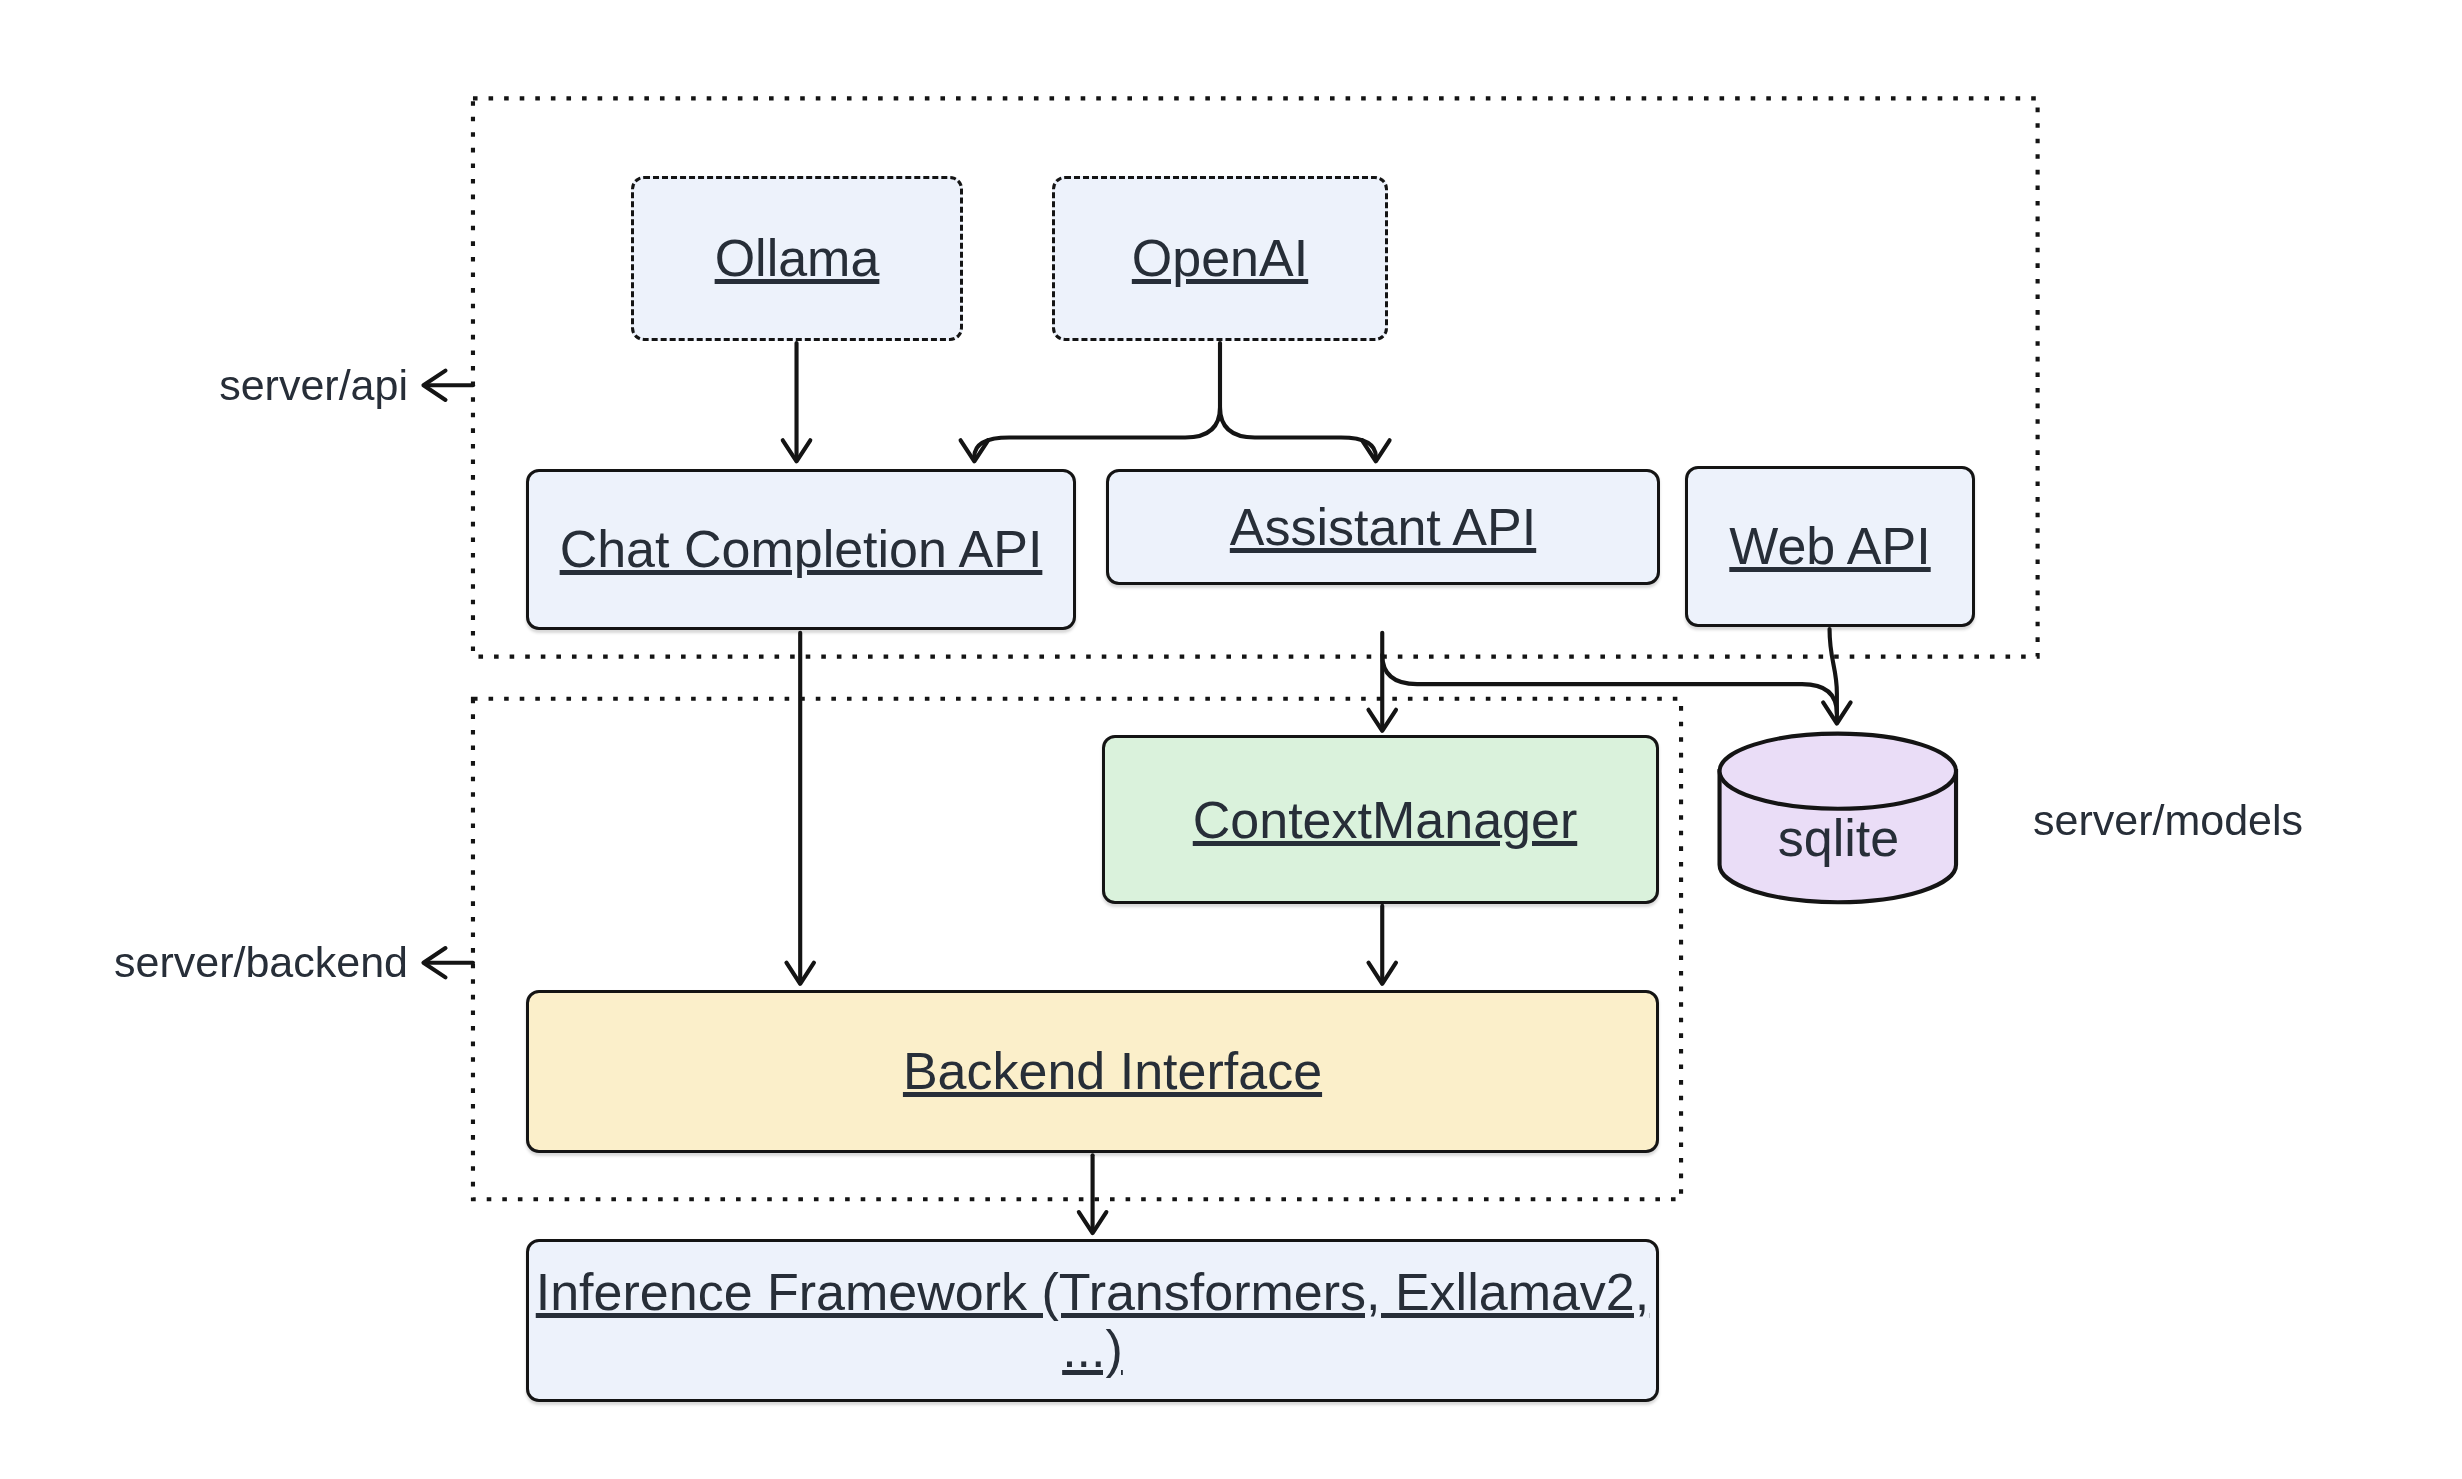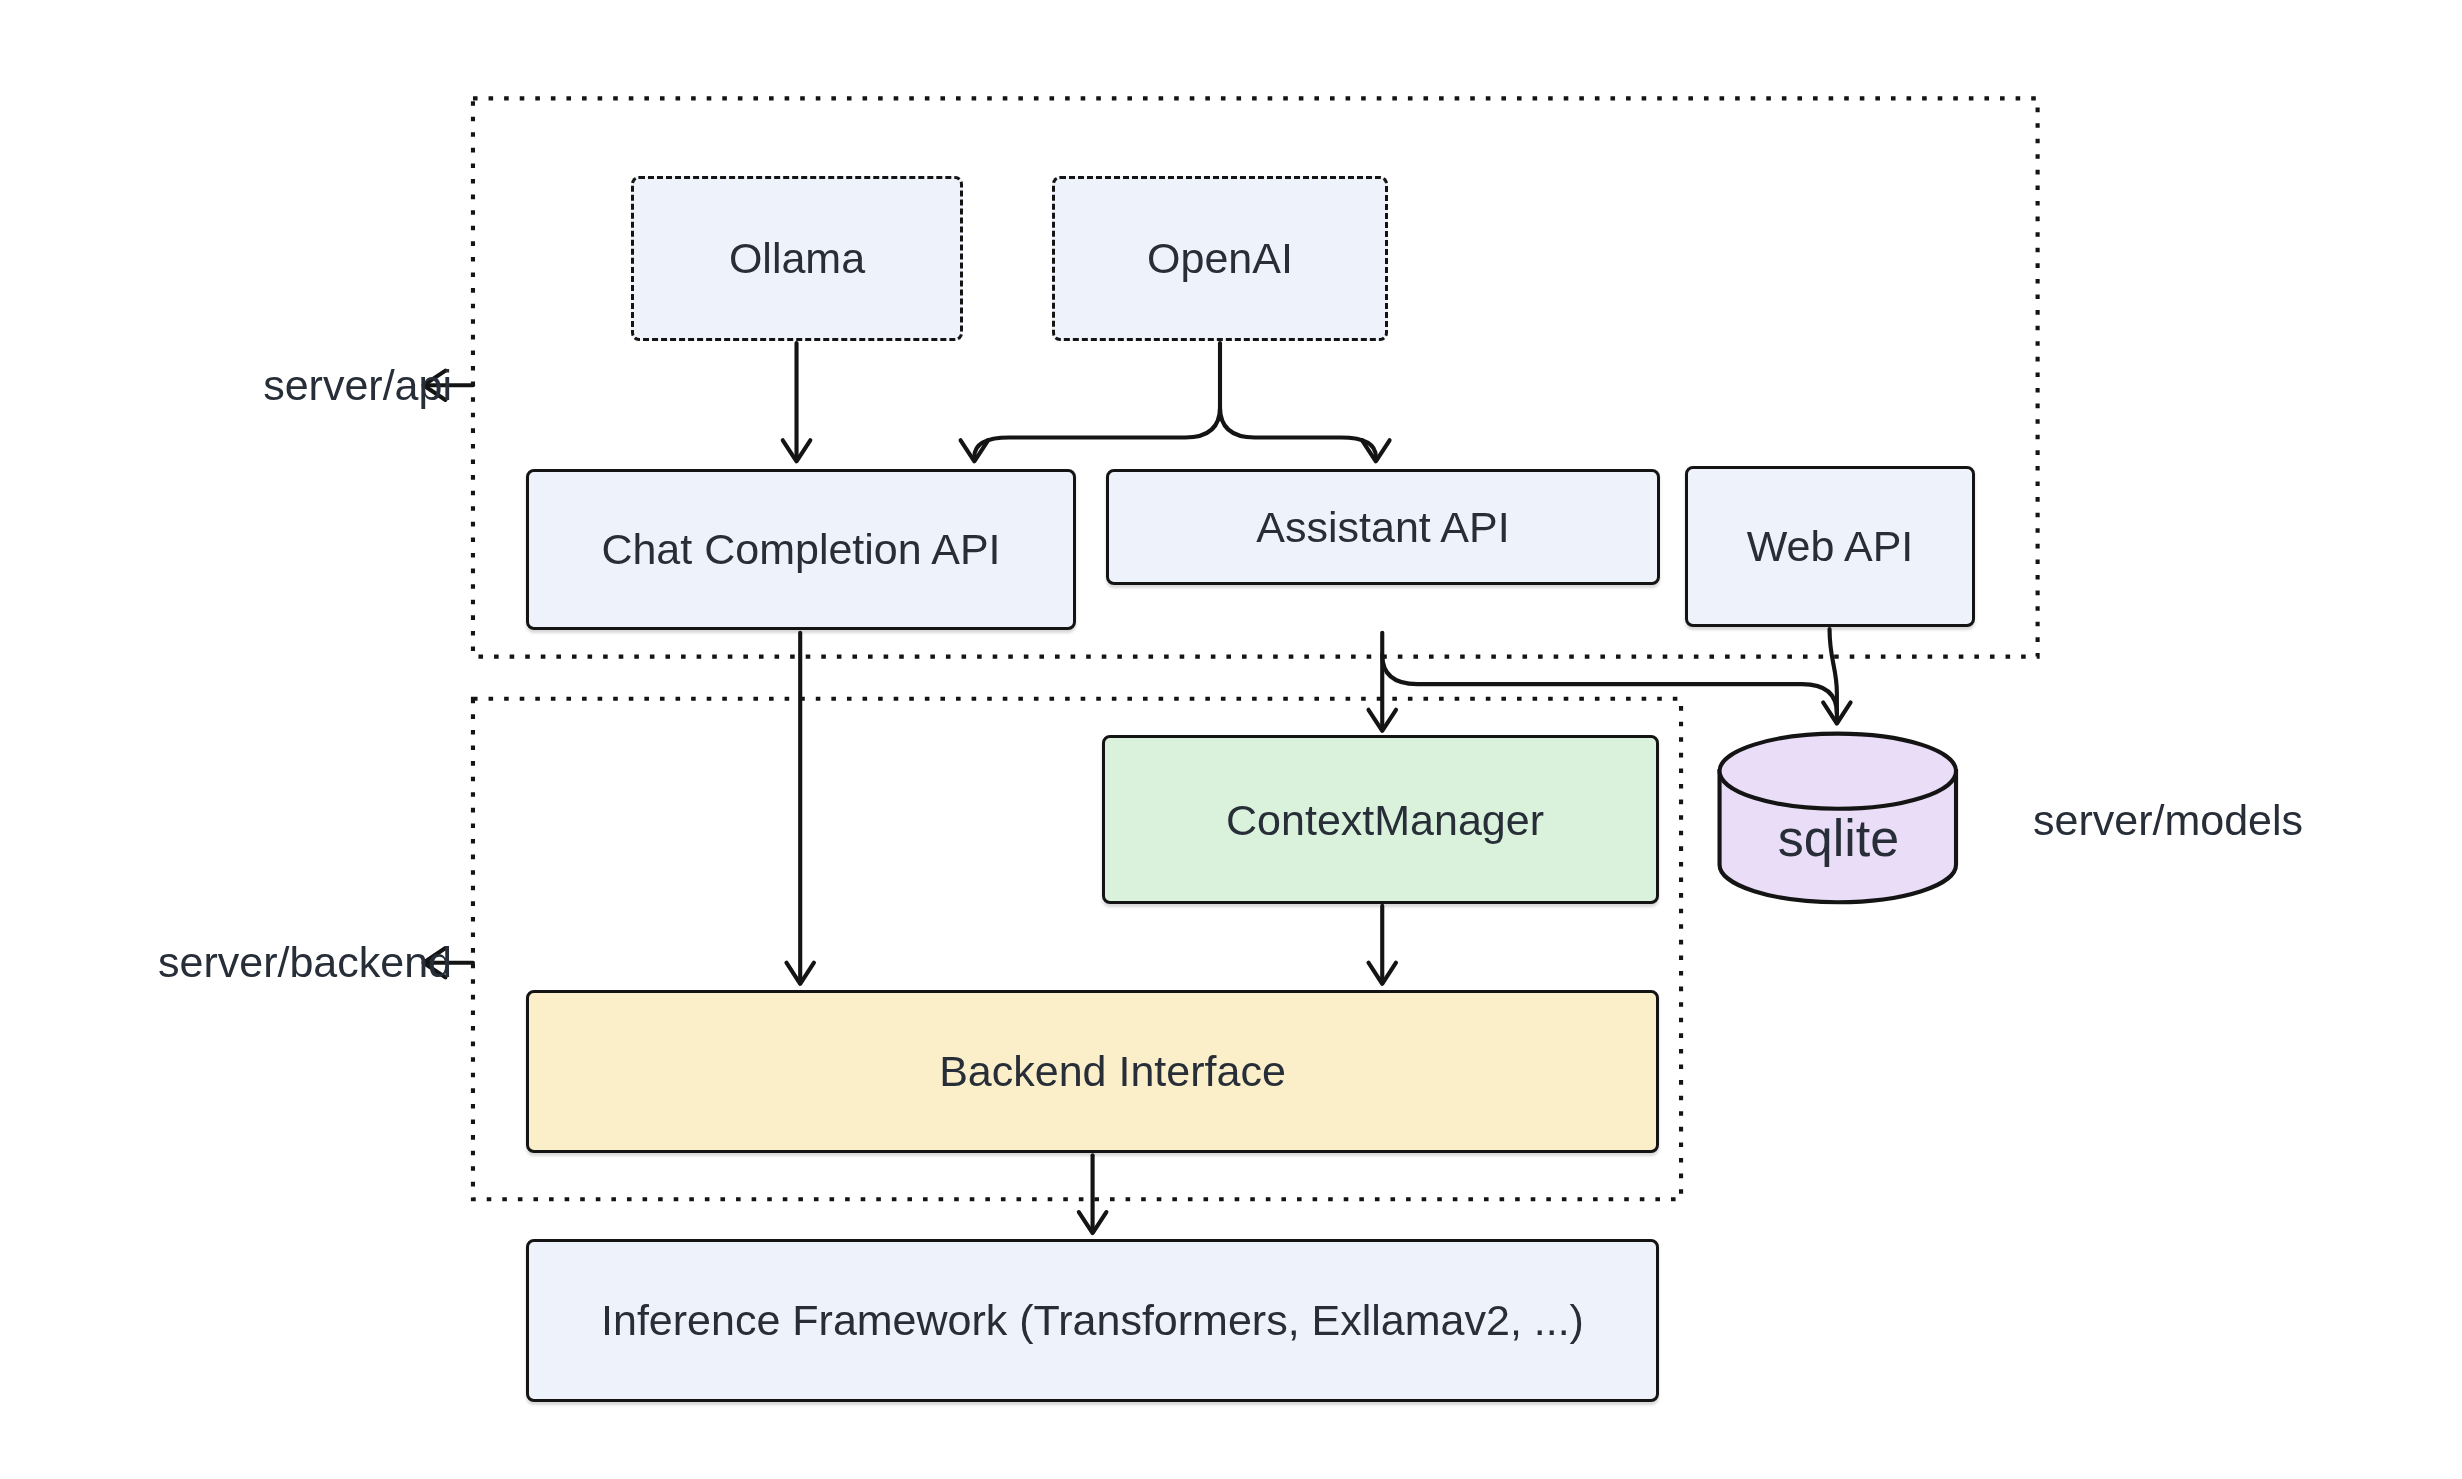--- a/index.html
+++ b/index.html
@@ -19,38 +19,39 @@
     font-family:"Liberation Sans","DejaVu Sans",sans-serif;
     color:var(--text);
     overflow:hidden;
   }
   .layer{position:absolute;inset:0;width:2462px;height:1480px;}
   .node{
     position:absolute;
     display:flex;align-items:center;justify-content:center;
     text-align:center;
     border:3.7px solid var(--stroke);
-    border-radius:8px;
-    font-size:43px;
+    border-radius:13px;
+    font-size:52px;
     line-height:57px;
     color:var(--text);
     box-shadow:0 2.8px 2.8px rgba(40,40,40,.18);
     box-sizing:border-box;
+    text-decoration:underline;
   }
   .node.dashed{border-style:dashed;box-shadow:none;}
   .fill-blue{background:var(--node_blue);}
   .fill-green{background:var(--node_green);}
   .fill-yellow{background:var(--node_yellow);padding-left:40px;}
   .side-label{
     position:absolute;
     font-size:43px;line-height:62px;
     color:var(--text);
     white-space:nowrap;
   }
-  .align-right{text-align:right;margin-left:44px;}
+  .align-right{text-align:right;}
   .sqlite-label{
     position:absolute;
     display:flex;align-items:center;justify-content:center;
     font-size:52px;color:var(--text);
   }
   .edge{stroke:var(--stroke);stroke-width:4.5;fill:none;stroke-linecap:round;stroke-linejoin:round;}
   .group-outline{stroke:var(--stroke);stroke-width:4.5;fill:none;stroke-dasharray:5 12;}
   .cyl{fill:var(--node_purple);stroke:var(--stroke);stroke-width:4.5;}
 </style>
 </head>

